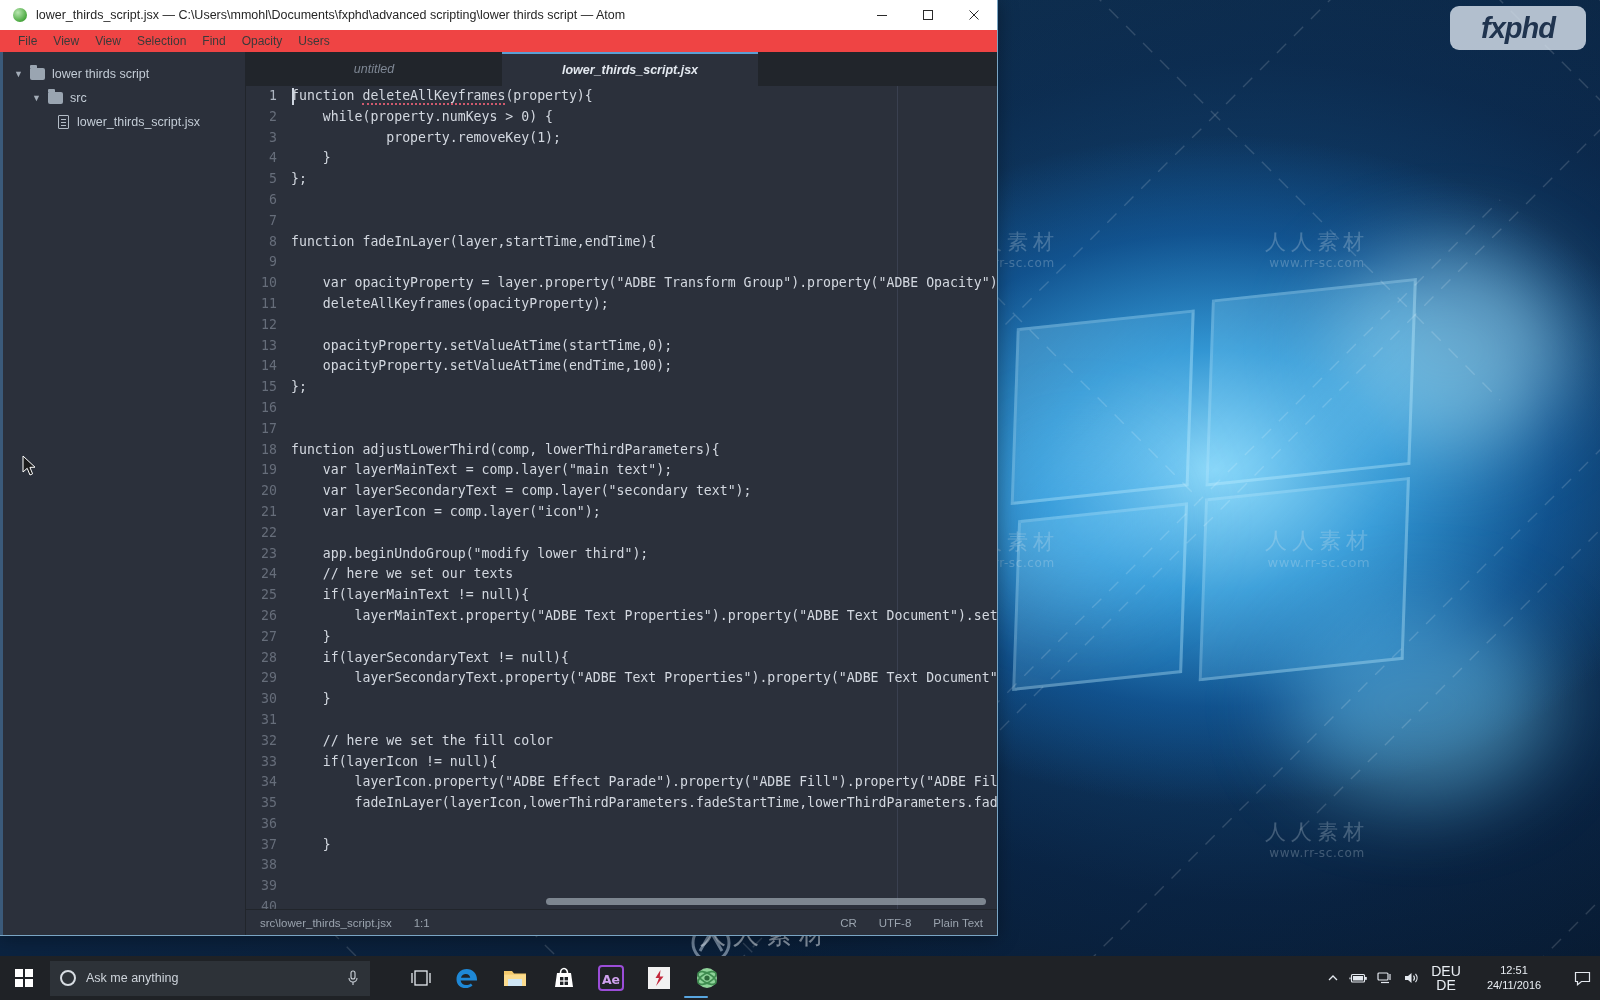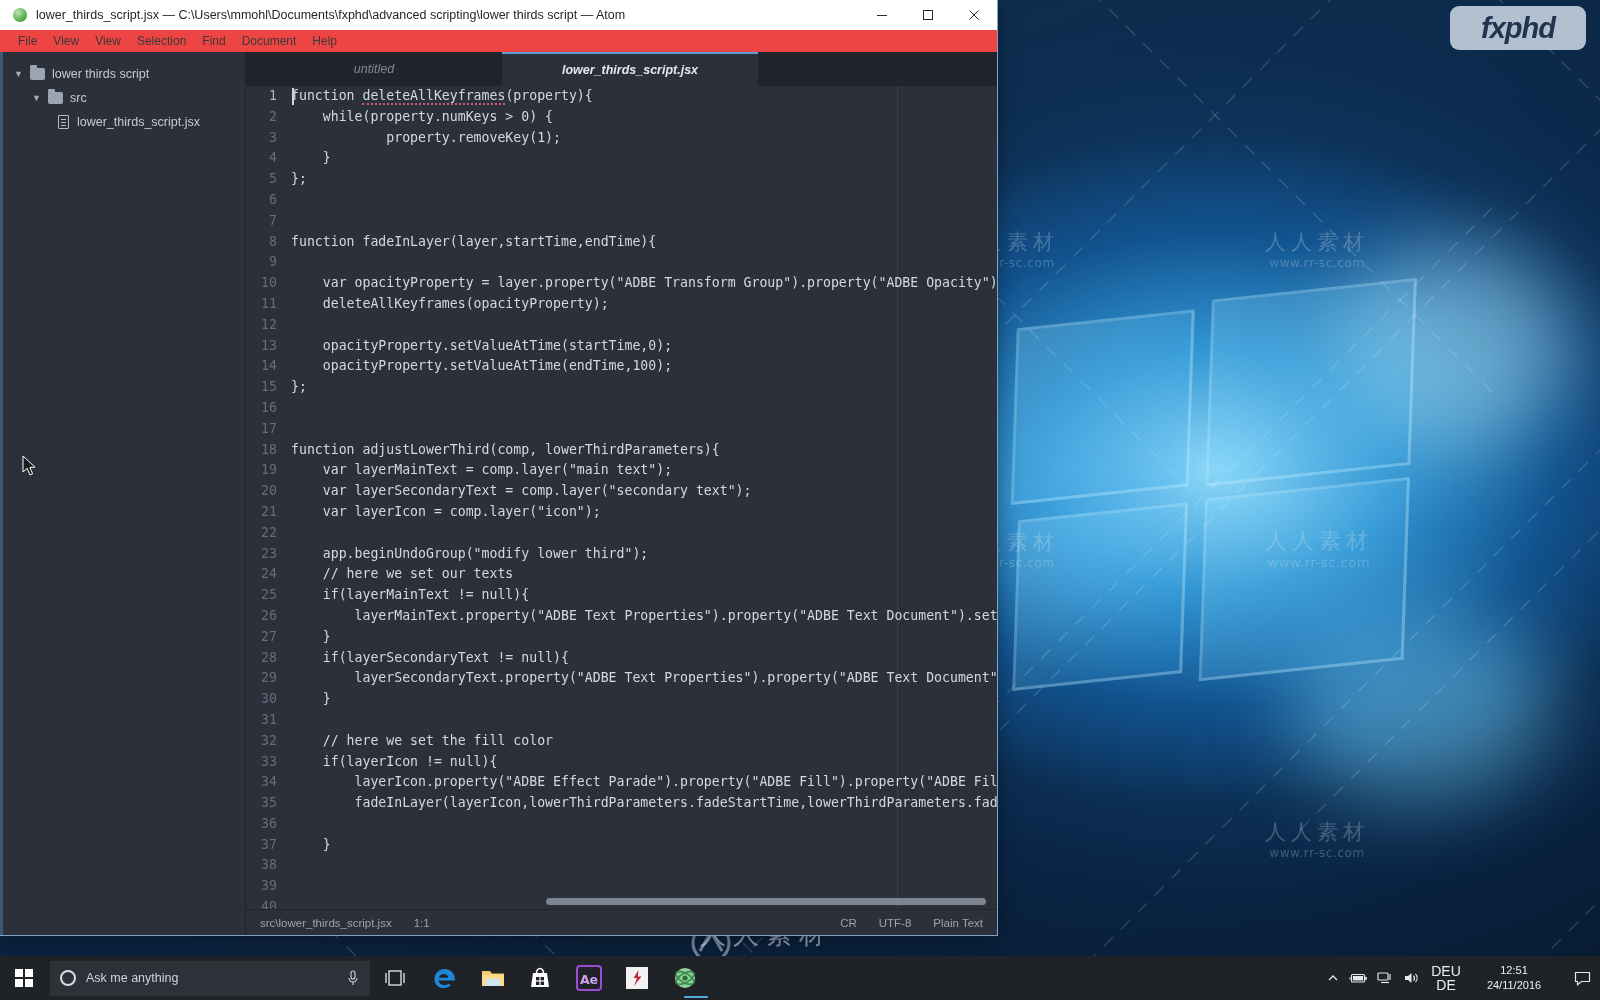--- a/index.html
+++ b/index.html
@@ -159,21 +159,21 @@
   .searchbox {
     width: 320px; height: 35px; background: #2d3238; display: flex; align-items: center;
     padding: 0 10px; margin-left: 2px;
   }
   .searchbox .circ { width: 16px; height: 16px; border: 2px solid #d8dde3; border-radius: 50%;
                      margin-right: 10px; flex: 0 0 16px; }
   .searchbox .ph { font-size: 12.5px; color: #cdd3da; flex: 1 1 auto;
                    font-family: "Liberation Sans", sans-serif; }
   .searchbox .mic { width: 14px; color: #cdd3da; }
   .tbicons { display: flex; align-items: center; gap: 0; margin-left: 14px; }
-  .tbi { width: 48px; height: 44px; display: flex; align-items: center; justify-content: flex-start;
+  .tbi { width: 48px; height: 44px; display: flex; align-items: center; justify-content: flex-end;
          position: relative; }
   .tbi.running::after { content:""; position:absolute; bottom:2px; left:12px; width:24px; height:2px;
                         background:#58a6e0; border-radius:1px; }
 
   .tray { margin-left: auto; display: flex; align-items: center; height: 44px; }
   .trayicon { width: 26px; height: 44px; display: flex; align-items: center; justify-content: center;
               color: #e3e8ee; }
   .lang { width: 44px; text-align: center; color: #e9eef3; font-size: 14px; line-height: 14px;
           font-family: "Liberation Sans", sans-serif; }
   .clock { width: 96px; text-align: center; color: #e9eef3; font-size: 11px; line-height: 15px;
@@ -278,22 +278,22 @@
         </div>
       </div>
     </div>
 
     <div class="menubar">
       <div class="mi">File</div>
       <div class="mi">View</div>
       <div class="mi">View</div>
       <div class="mi">Selection</div>
       <div class="mi">Find</div>
-      <div class="mi">Document</div>
-      <div class="mi">Help</div>
+      <div class="mi">Opacity</div>
+      <div class="mi">Users</div>
     </div>
 
     <div class="body">
 
       <div class="tree">
         <div class="trow l0">
           <span class="caret">▼</span>
           <span class="folder"></span>
           <span>lower thirds script</span>
         </div>

